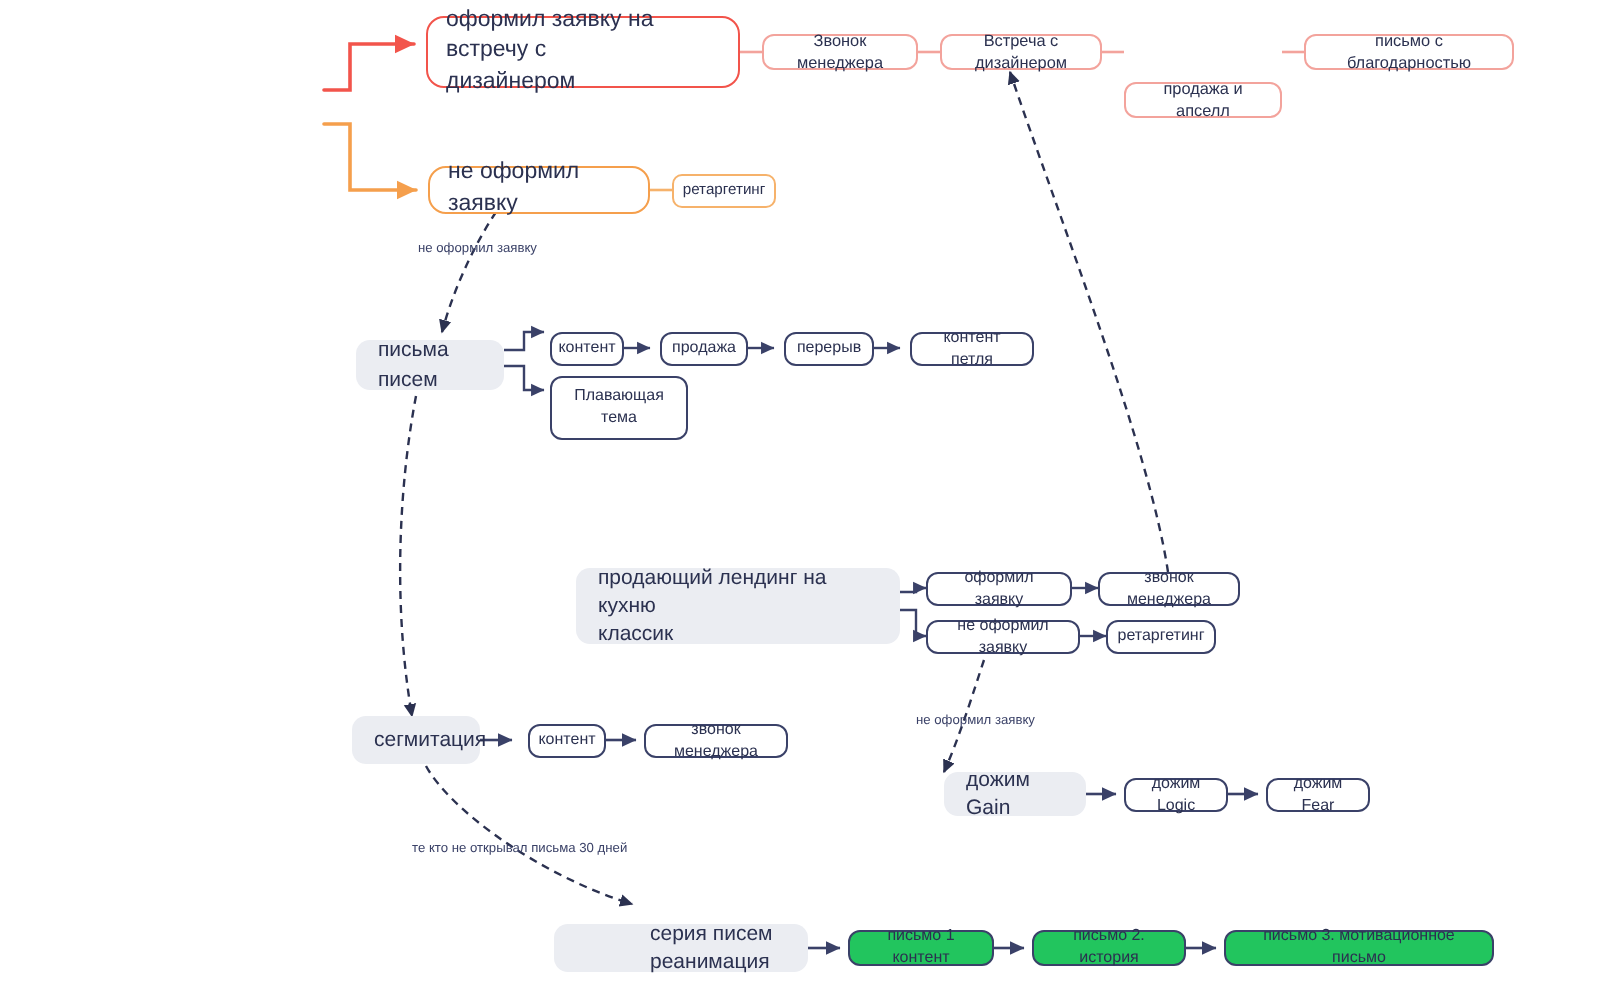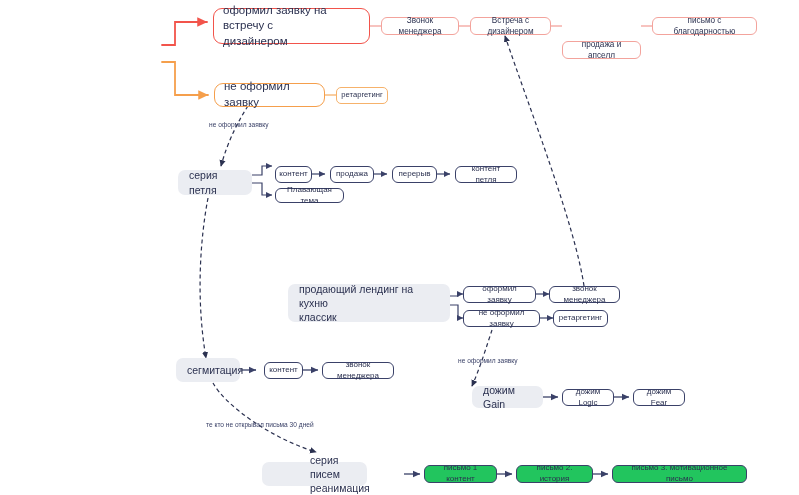--- a/index.html
+++ b/index.html
@@ -197,31 +197,31 @@
   <div class="node n-pink" style="left:562px; top:17px; width:79px; height:18px;margin-top:24px;">продажа и апселл</div>
 
   <div class="node n-pink" style="left:652px; top:17px; width:105px; height:18px;">письмо с благодарностью</div>
 
   <div class="node n-orange-lg" style="left:214px; top:83px; width:111px; height:24px;">не оформил заявку</div>
 
   <div class="node n-orange-sm" style="left:336px; top:87px; width:52px; height:17px;">ретаргетинг</div>
 
   <div class="edge-label" style="left:209px; top:121px;">не оформил заявку</div>
 
-  <div class="node n-gray" style="left:178px; top:170px; width:74px; height:25px;">серия петля</div>
+  <div class="node n-gray" style="left:178px; top:170px; width:74px; height:25px;">письма писем</div>
 
   <div class="node n-navy" style="left:275px; top:166px; width:37px; height:17px;">контент</div>
 
   <div class="node n-navy" style="left:330px; top:166px; width:44px; height:17px;">продажа</div>
 
   <div class="node n-navy" style="left:392px; top:166px; width:45px; height:17px;">перерыв</div>
 
   <div class="node n-navy" style="left:455px; top:166px; width:62px; height:17px;">контент петля</div>
 
-  <div class="node n-navy" style="left:275px; top:188px; width:69px; height:15px;">Плавающая тема</div>
+  <div class="node n-navy" style="left:275px; top:188px; width:69px; height:32px;">Плавающая тема</div>
 
   <div class="node n-gray" style="left:288px; top:284px; width:162px; height:38px;">продающий лендинг на кухню
 классик</div>
 
   <div class="node n-navy" style="left:463px; top:286px; width:73px; height:17px;">оформил заявку</div>
 
   <div class="node n-navy" style="left:549px; top:286px; width:71px; height:17px;">звонок менеджера</div>
 
   <div class="node n-navy" style="left:463px; top:310px; width:77px; height:17px;">не оформил заявку</div>
 
@@ -236,21 +236,21 @@
   <div class="node n-navy" style="left:322px; top:362px; width:72px; height:17px;">звонок менеджера</div>
 
   <div class="node n-gray" style="left:472px; top:386px; width:71px; height:22px;">дожим Gain</div>
 
   <div class="node n-navy" style="left:562px; top:389px; width:52px; height:17px;">дожим  Logic</div>
 
   <div class="node n-navy" style="left:633px; top:389px; width:52px; height:17px;">дожим Fear</div>
 
   <div class="edge-label" style="left:206px; top:421px;">те кто не открывал письма 30 дней</div>
 
-  <div class="node n-gray" style="left:262px; top:462px; width:105px; height:24px;padding-left:48px;">серия писем реанимация</div>
+  <div class="node n-gray" style="left:277px; top:462px; width:127px; height:24px;padding-left:48px;">серия писем реанимация</div>
 
   <div class="node n-navy-wide" style="left:424px; top:465px; width:73px; height:18px;">письмо 1 контент</div>
 
   <div class="node n-navy-wide" style="left:516px; top:465px; width:77px; height:18px;">письмо 2. история</div>
 
   <div class="node n-navy-wide" style="left:612px; top:465px; width:135px; height:18px;">письмо 3. мотивационное письмо</div>
 
 </div>
 
 </body></html>

